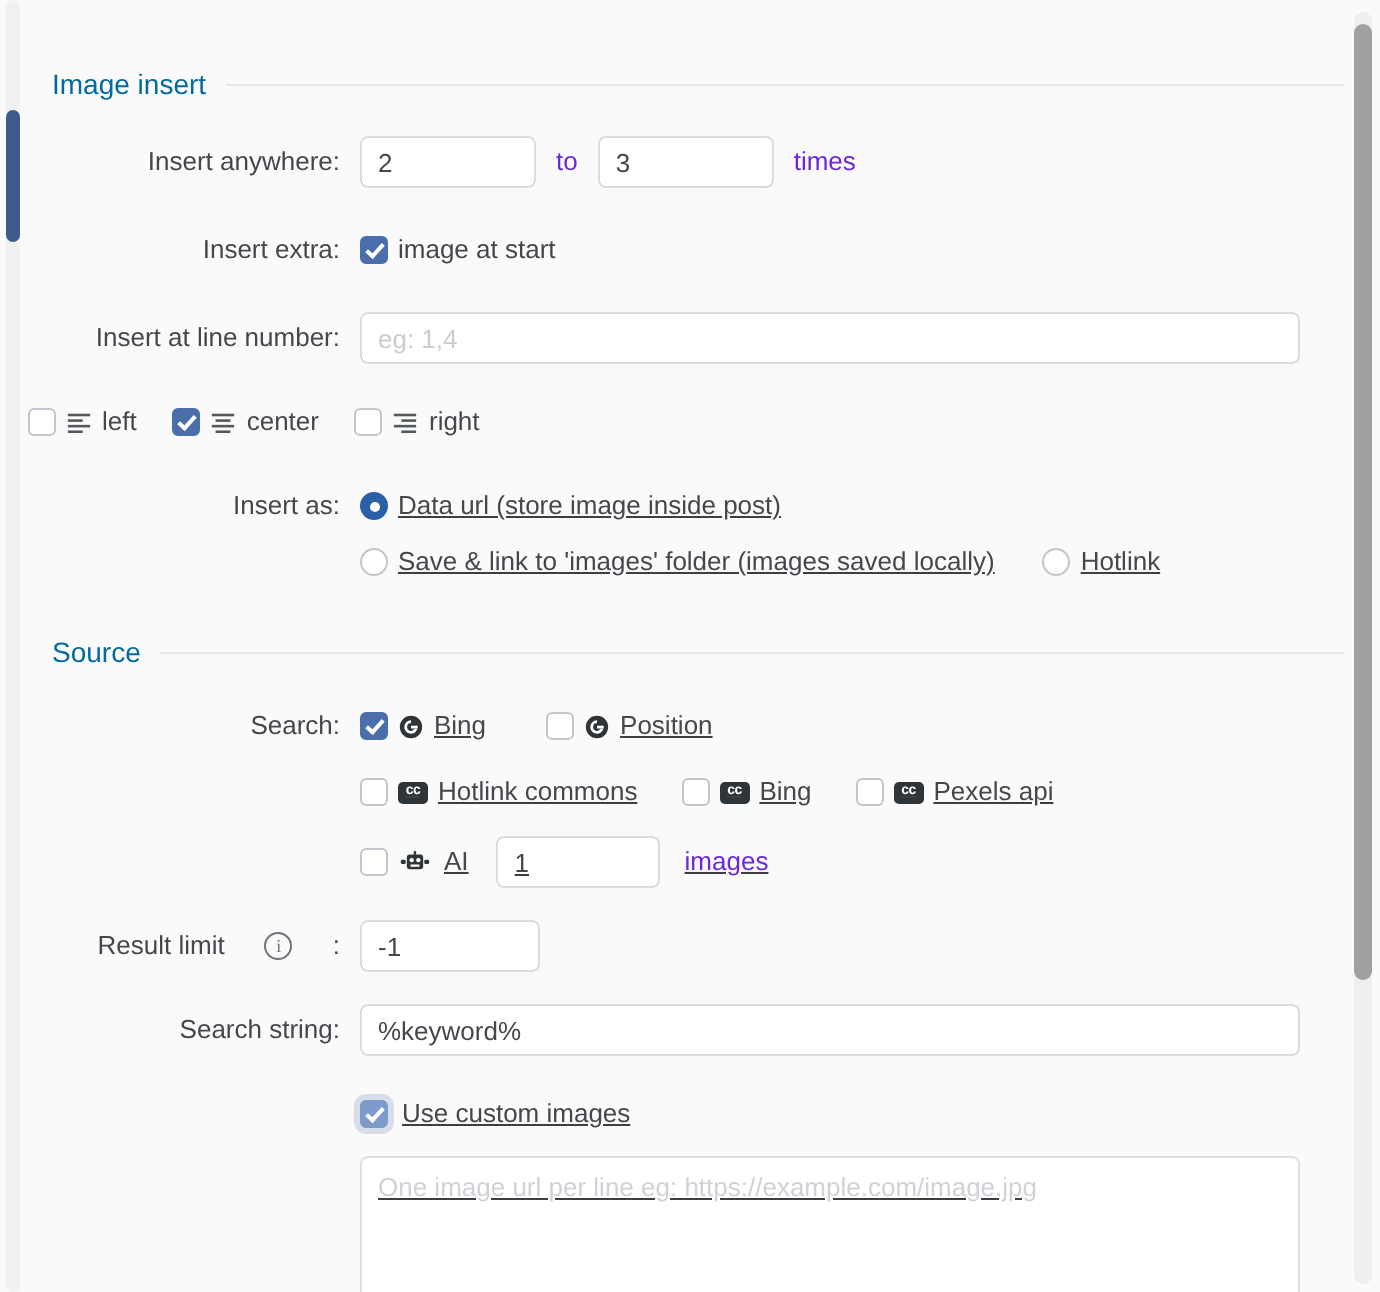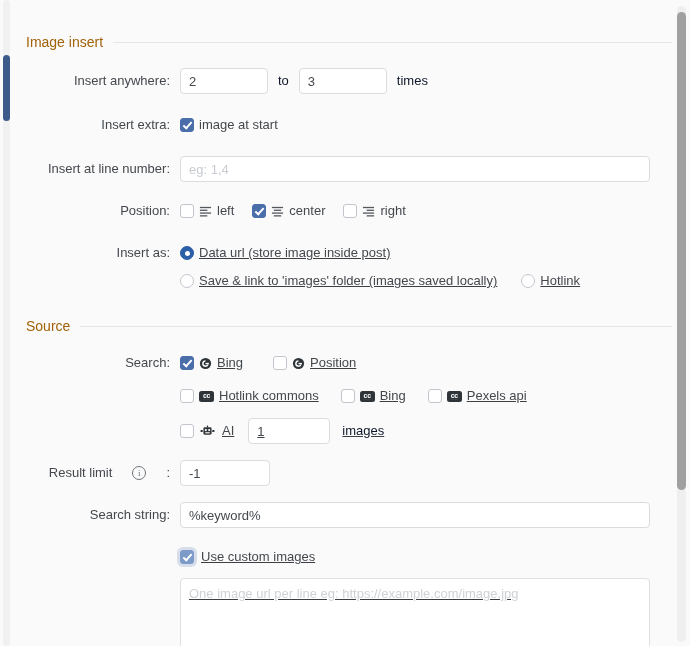--- a/index.html
+++ b/index.html
@@ -83,21 +83,21 @@
     margin: 0;
   }
   .legend-row {
     display: flex;
     align-items: center;
     gap: 10px;
     padding: 0 0 0 12px;
   }
   .legend-text {
     font-size: 14px;
-    color: #a16207;
+    color: #0369a1;
     white-space: nowrap;
   }
   .legend-rule {
     flex: 1;
     height: 1px;
     background: #e6e6e6;
   }
 
   
   .row {
@@ -158,21 +158,21 @@
     height: 88px;
     box-sizing: border-box;
     padding: 7px 8px;
     resize: vertical;
     outline: none;
   }
   textarea.ta::placeholder { color: #cfd2d6; }
 
   .unit-text {
     font-size: 13px;
-    color: #0f172a;
+    color: #6d28d9;
     line-height: 26px;
   }
 
   
   .cb {
     width: 14px;
     height: 14px;
     min-width: 14px;
     border: 1px solid #c2c6cc;
     border-radius: 3px;
@@ -327,21 +327,20 @@
       </div>
 
       <div class="row" style="margin-top:18px;">
         <div class="row-label">Insert at line number:</div>
         <div class="row-field">
           <input class="txt" style="width: 470px;" type="text" placeholder="eg: 1,4">
         </div>
       </div>
 
       <div class="row" style="margin-top:16px;">
-        <div class="row-label">Position:</div>
         <div class="row-field">
 
           <span class="opt opt-gap">
             <span class="cb"></span>
             <span class="ic">
               <svg class="icon-svg" width="13" height="13" viewBox="0 0 14 14">
                 <g fill="#55595e">
                   <rect x="1" y="2" width="12" height="1.4"></rect>
                   <rect x="1" y="5" width="8" height="1.4"></rect>
                   <rect x="1" y="8" width="12" height="1.4"></rect>

